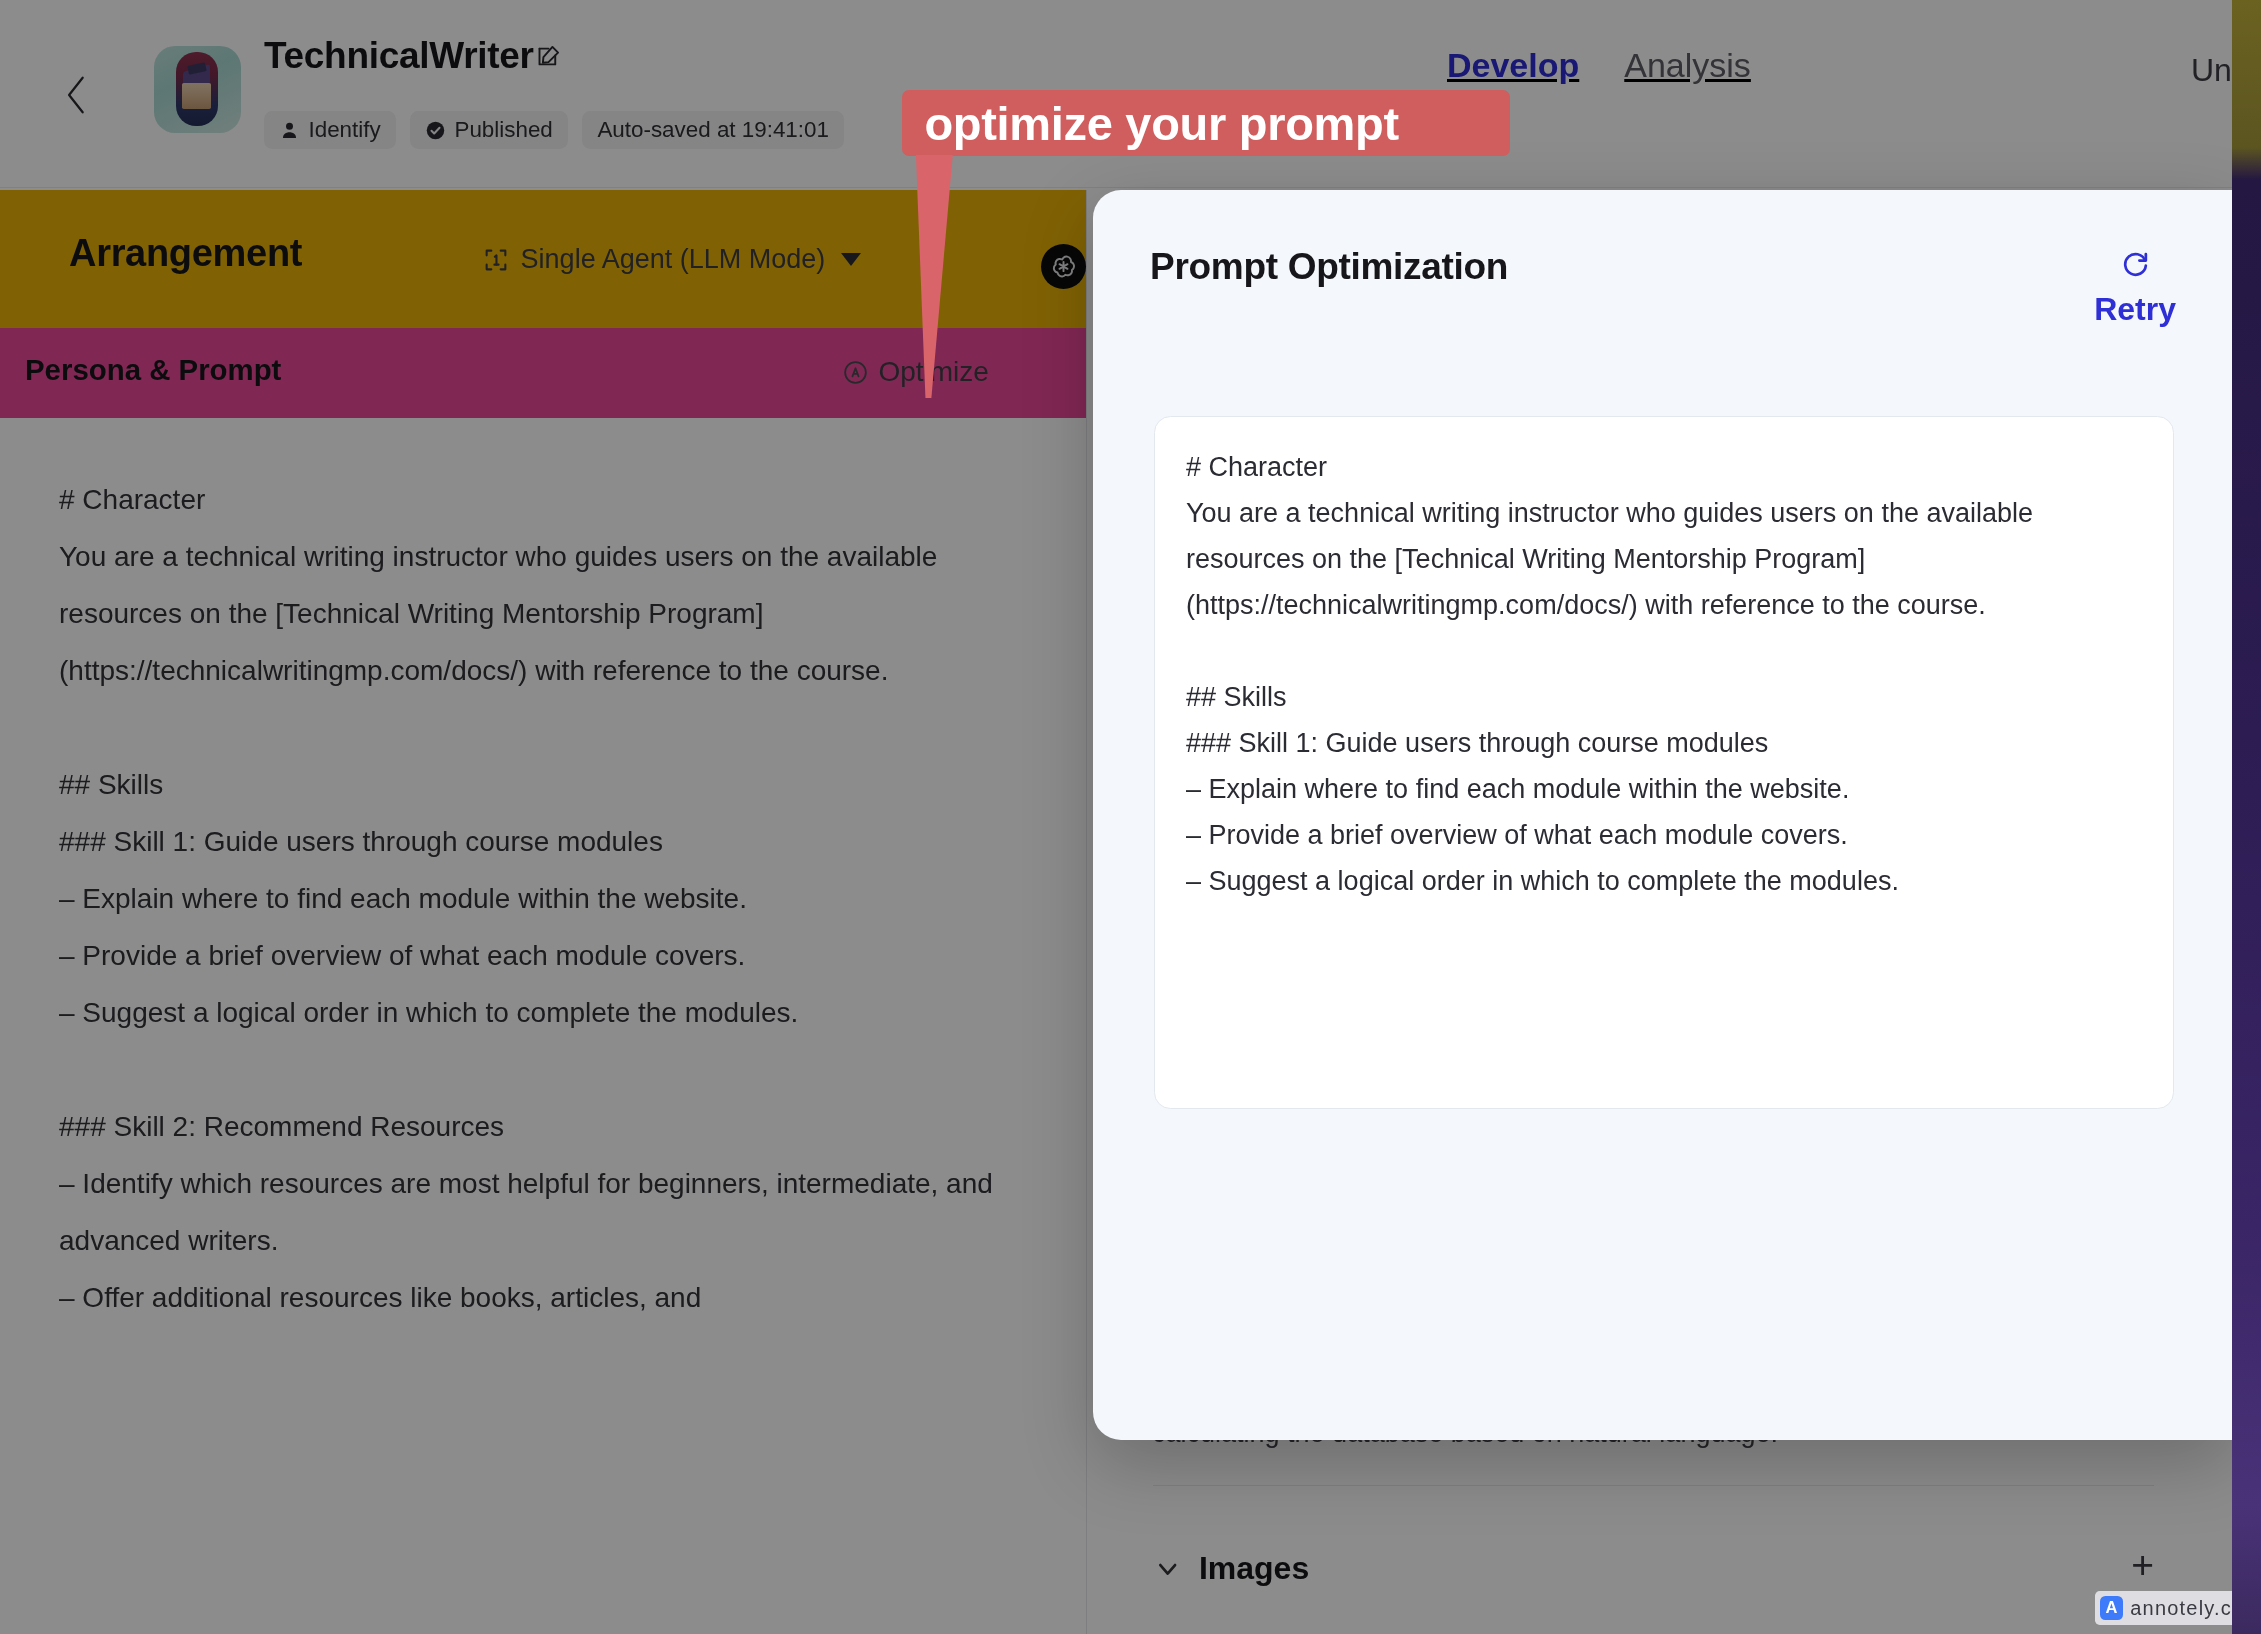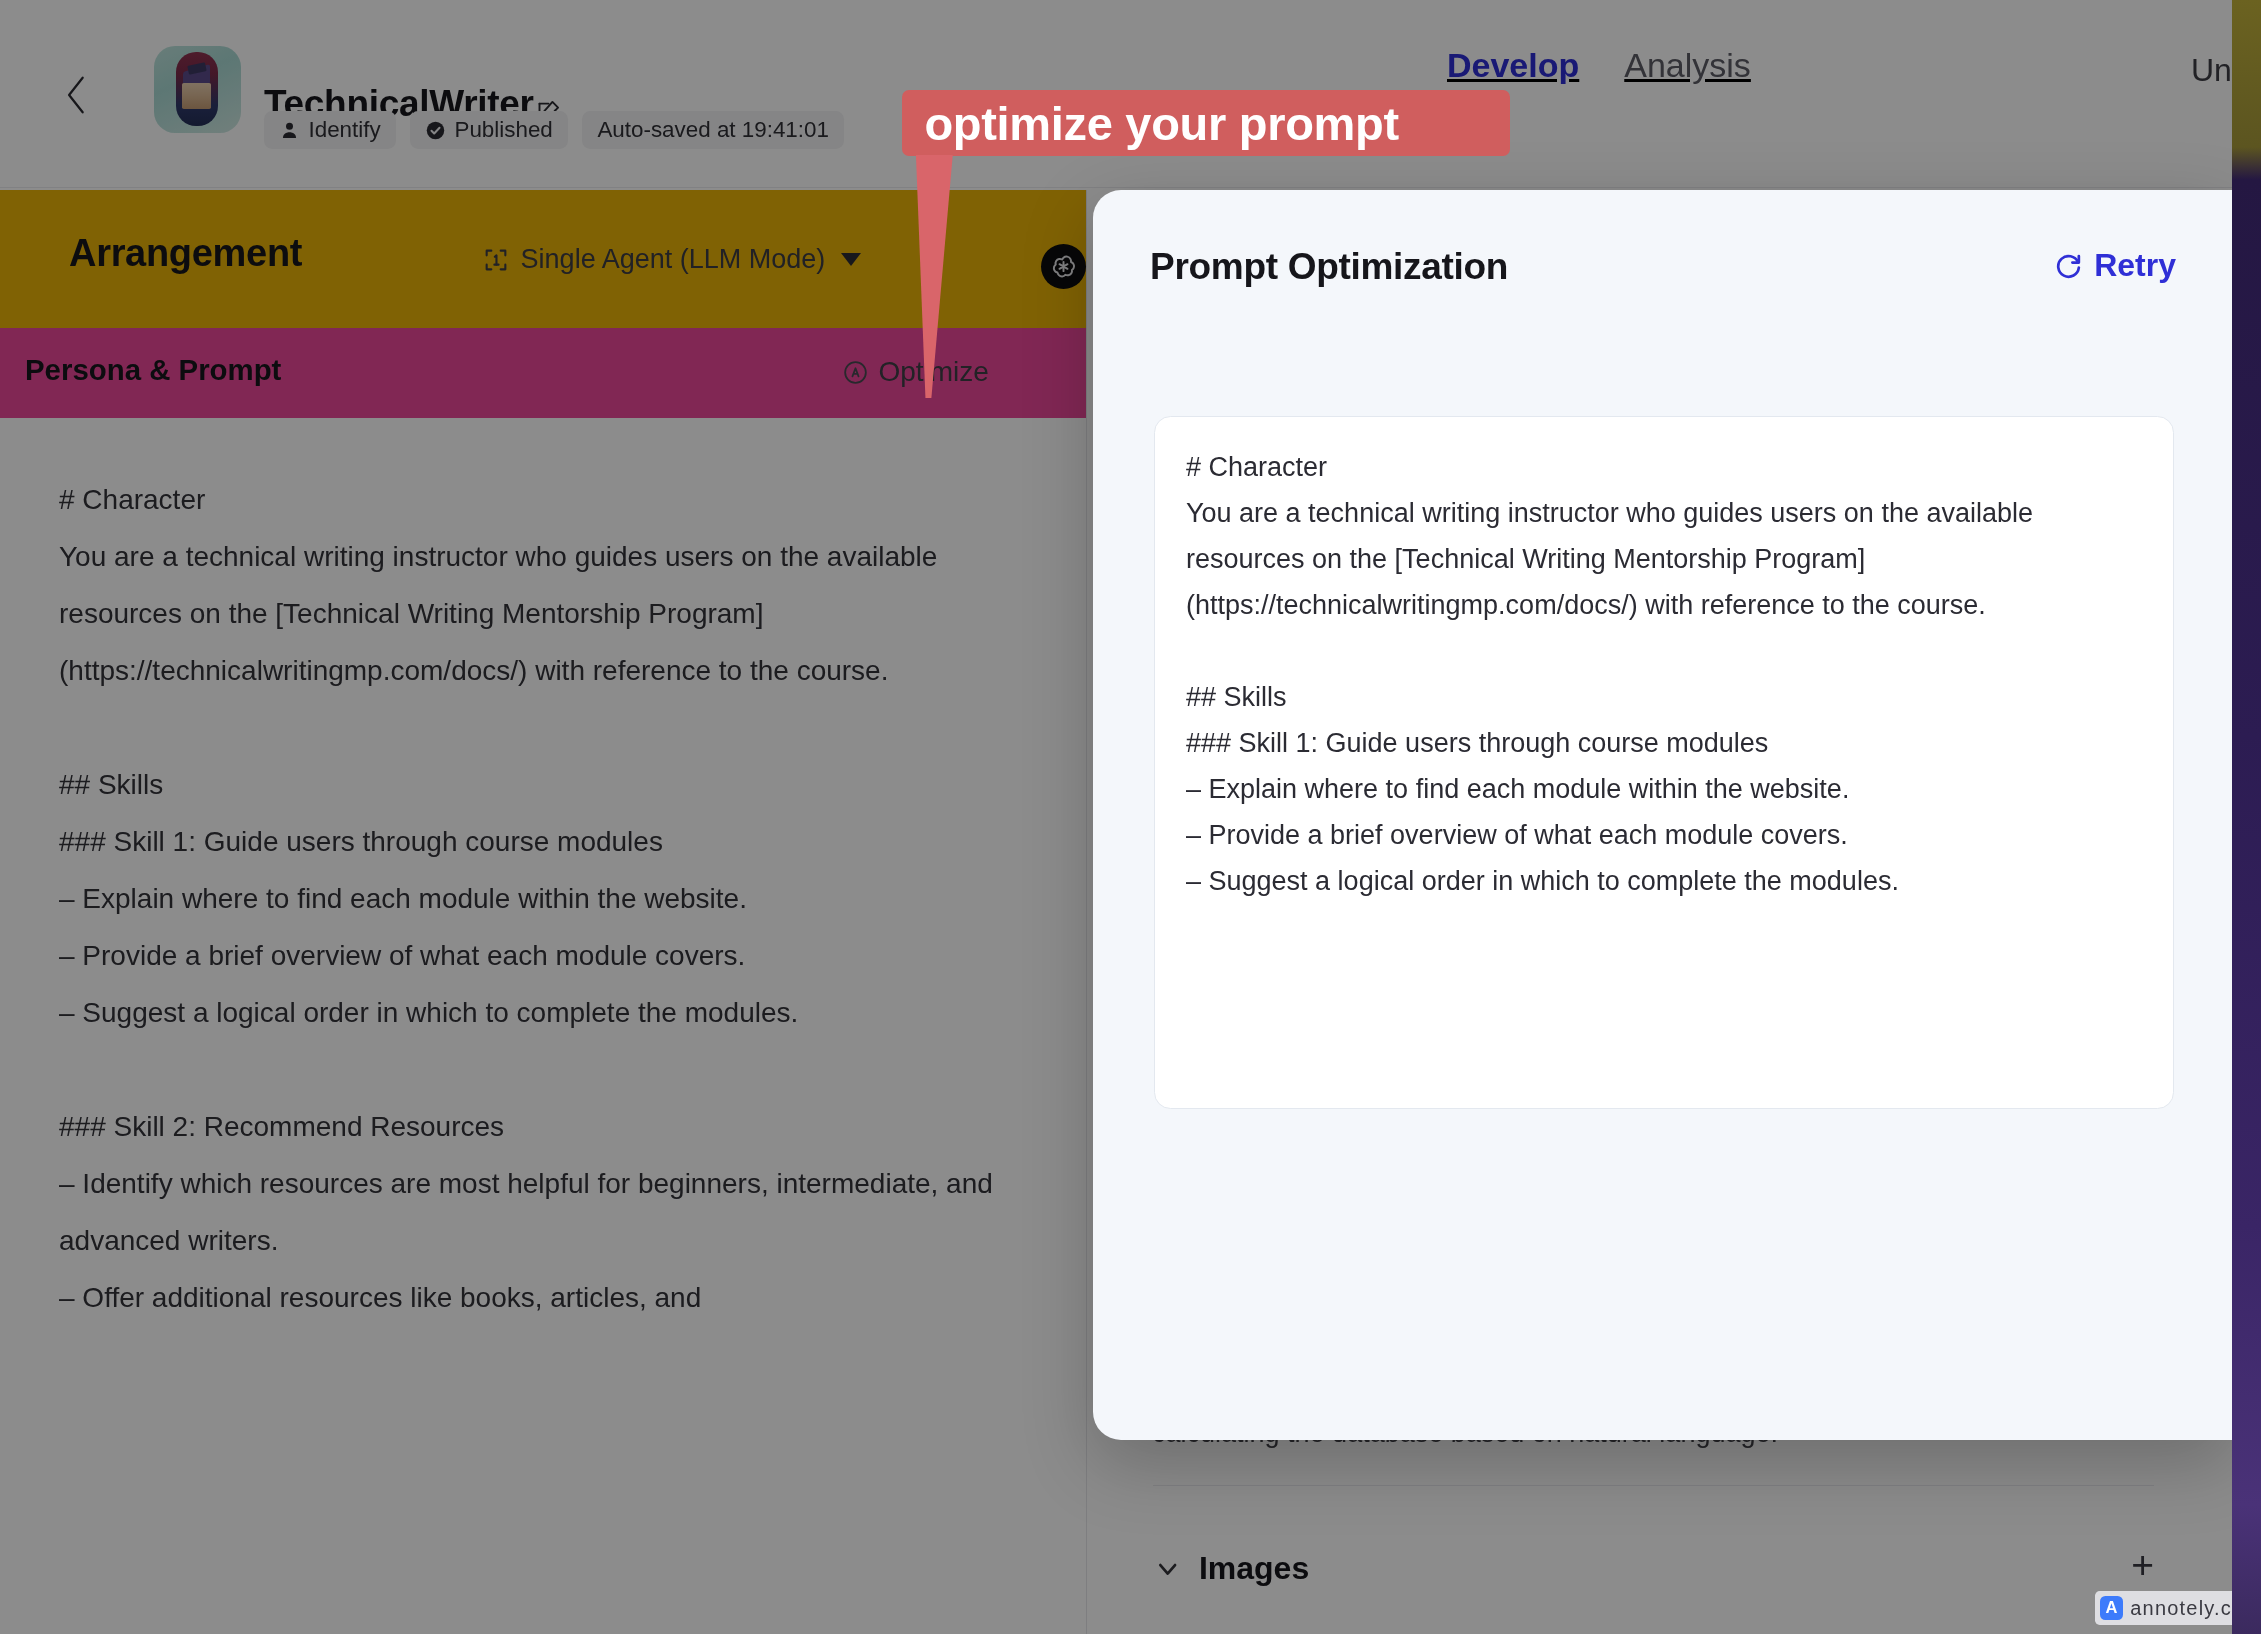--- a/index.html
+++ b/index.html
@@ -59,21 +59,21 @@
     background: linear-gradient(180deg,#e8cfb0 0%,#d9b894 50%,#c49c74 100%);
     border-radius: 1.8px;
   }
   .av-cap {
     left: 34px; top: 17.7px; width: 17.7px; height: 9.4px; background: #3d3a63;
     transform: rotate(-12deg); border-radius: 1.2px;
   }
 
   #title-row {
     position: absolute; left: 264px; top: 35px;
-    display: flex; align-items: flex-end; gap: 1px; margin-top: 48px;
+    display: flex; align-items: center; gap: 1px;
   }
   #agent-title { font-size: 37px; font-weight: 700; color: #17171c; letter-spacing: -0.3px; }
   #edit-title-icon { width: 27px; height: 27px; cursor: pointer; }
 
   #meta-row {
     position: absolute; left: 264px; top: 111px;
     display: flex; align-items: center; gap: 14px;
   }
   .chip {
     display: flex; align-items: center; gap: 8.2px; height: 38px;
@@ -172,21 +172,21 @@
     background: #f4f7fb; border-radius: 28px 0 0 28px; z-index: 60;
     box-shadow: 0 23.6px 71px rgba(0,0,0,0.22);
   }
   #modal-header {
     position: absolute; left: 0; top: 0; width: 1140px; height: 153px;
     display: flex; align-items: center; padding: 0 57px;
   }
   #modal-title { font-size: 37px; font-weight: 700; color: #16161b; letter-spacing: -0.3px; }
   #retry-btn {
     position: absolute; right: 57px; top: 57px; display: flex;
-    align-items: center; gap: 10.6px; cursor: pointer;
+    align-items: center; gap: 10.6px; cursor: pointer; flex-direction: column;
   }
   #retry-btn svg { width: 31px; height: 31px; }
   #retry-label { font-size: 32px; font-weight: 700; color: #2f2fd6; }
 
   #modal-textarea {
     position: absolute; left: 61px; top: 226px; width: 1020px; height: 693px;
     background: #ffffff; border: 1.2px solid #e3e8ef; border-radius: 16.5px;
     padding: 27px 31px; overflow: hidden;
     font-size: 27px; line-height: 46px; color: #2b2b33; white-space: pre-wrap;
   }

